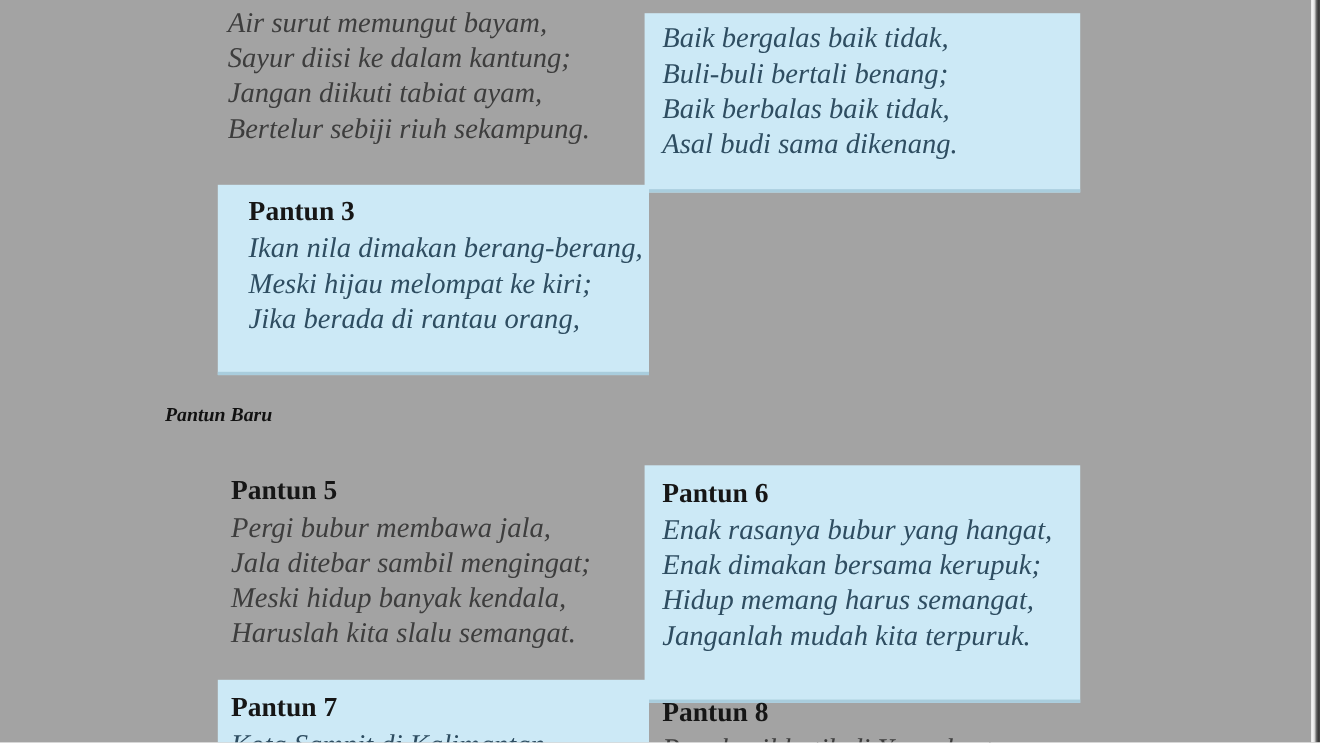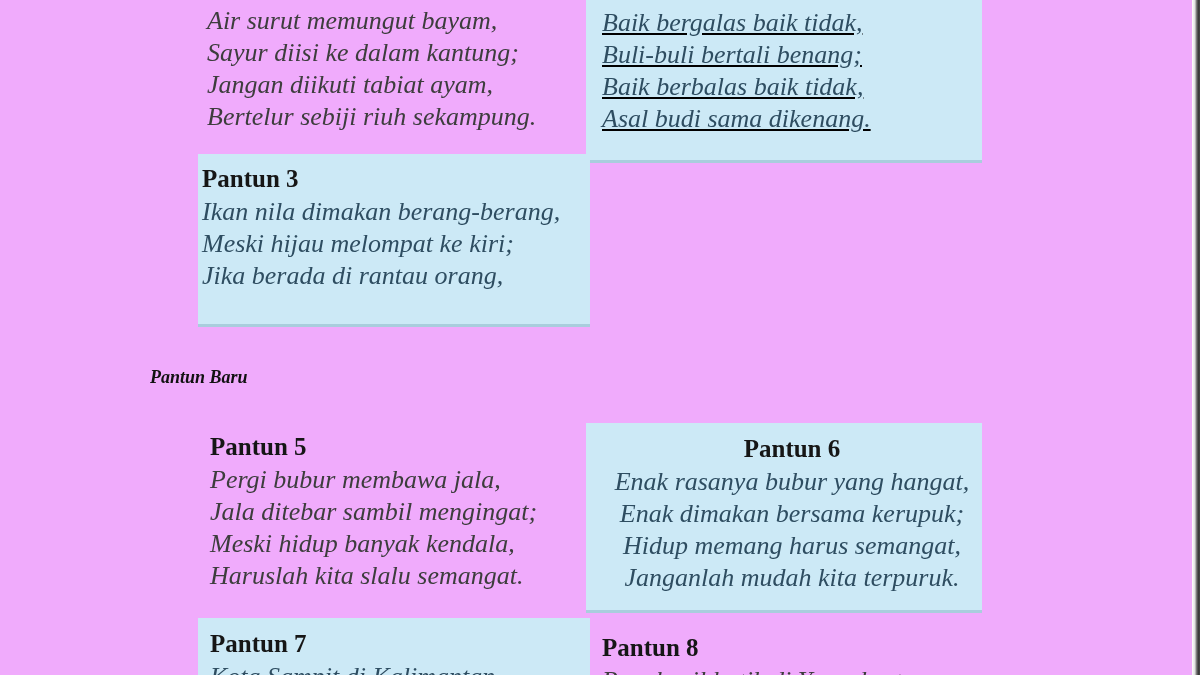--- a/index.html
+++ b/index.html
@@ -1,19 +1,19 @@
 <!DOCTYPE html>
 <html style="--highlight-blue: #cce9f6; --highlight-edge: #a9cddd; --scan-edge: #3a3a3a;"><head>
 <meta charset="utf-8">
 <style>
   html,body{margin:0;padding:0;background:#fff;}
   .page{
     position:relative;
     width:1200px;height:675px;
-    background:#f0abfc;
+    background:#a3a3a3;
     overflow:hidden;
     font-family:"Liberation Serif","DejaVu Serif",serif;
   }
   .stanza{position:absolute;}
   .box{
     background:var(--highlight-blue,#cce9f6);
     border-bottom:3px solid var(--highlight-edge,#a9cddd);
     box-sizing:border-box;
   }
   .poem-line{
@@ -39,26 +39,26 @@
     margin:0;
     font-weight:bold;
     font-style:italic;
     font-size:18px;
     line-height:30px;
     color:#111;
     white-space:nowrap;
   }
   
   .pos-top-left{left:207px;top:5px;}
-  .pos-top-right{left:586px;top:0;width:396px;height:163px;padding:7px 0 0 16px;text-decoration:underline;}
-  .pos-p3{left:198px;top:154px;width:392px;height:173px;padding:8px 0 0 4px;}
+  .pos-top-right{left:586px;top:12px;width:396px;height:163px;padding:7px 0 0 16px;}
+  .pos-p3{left:198px;top:168px;width:392px;height:173px;padding:8px 0 0 28px;}
   .pos-p4{left:602px;top:168px;}
   .pos-heading{left:150px;top:362px;}
   .pos-p5{left:210px;top:430px;}
-  .pos-p6{left:586px;top:423px;width:396px;height:190px;padding:9px 0 0 16px;text-align:center;}
+  .pos-p6{left:586px;top:423px;width:396px;height:216px;padding:9px 0 0 16px;}
   .pos-p7{left:198px;top:618px;width:392px;height:90px;padding:9px 0 0 12px;}
   .pos-p8{left:602px;top:631px;}
   .scan-edge{
     position:absolute;
     top:0;right:0;
     width:8px;height:675px;
     background:linear-gradient(to right,#ffffff 0%,#e2e2e2 35%,#6a6a6a 60%,var(--scan-edge,#3a3a3a) 80%,#454545 100%);
   }
 </style>
 </head>

